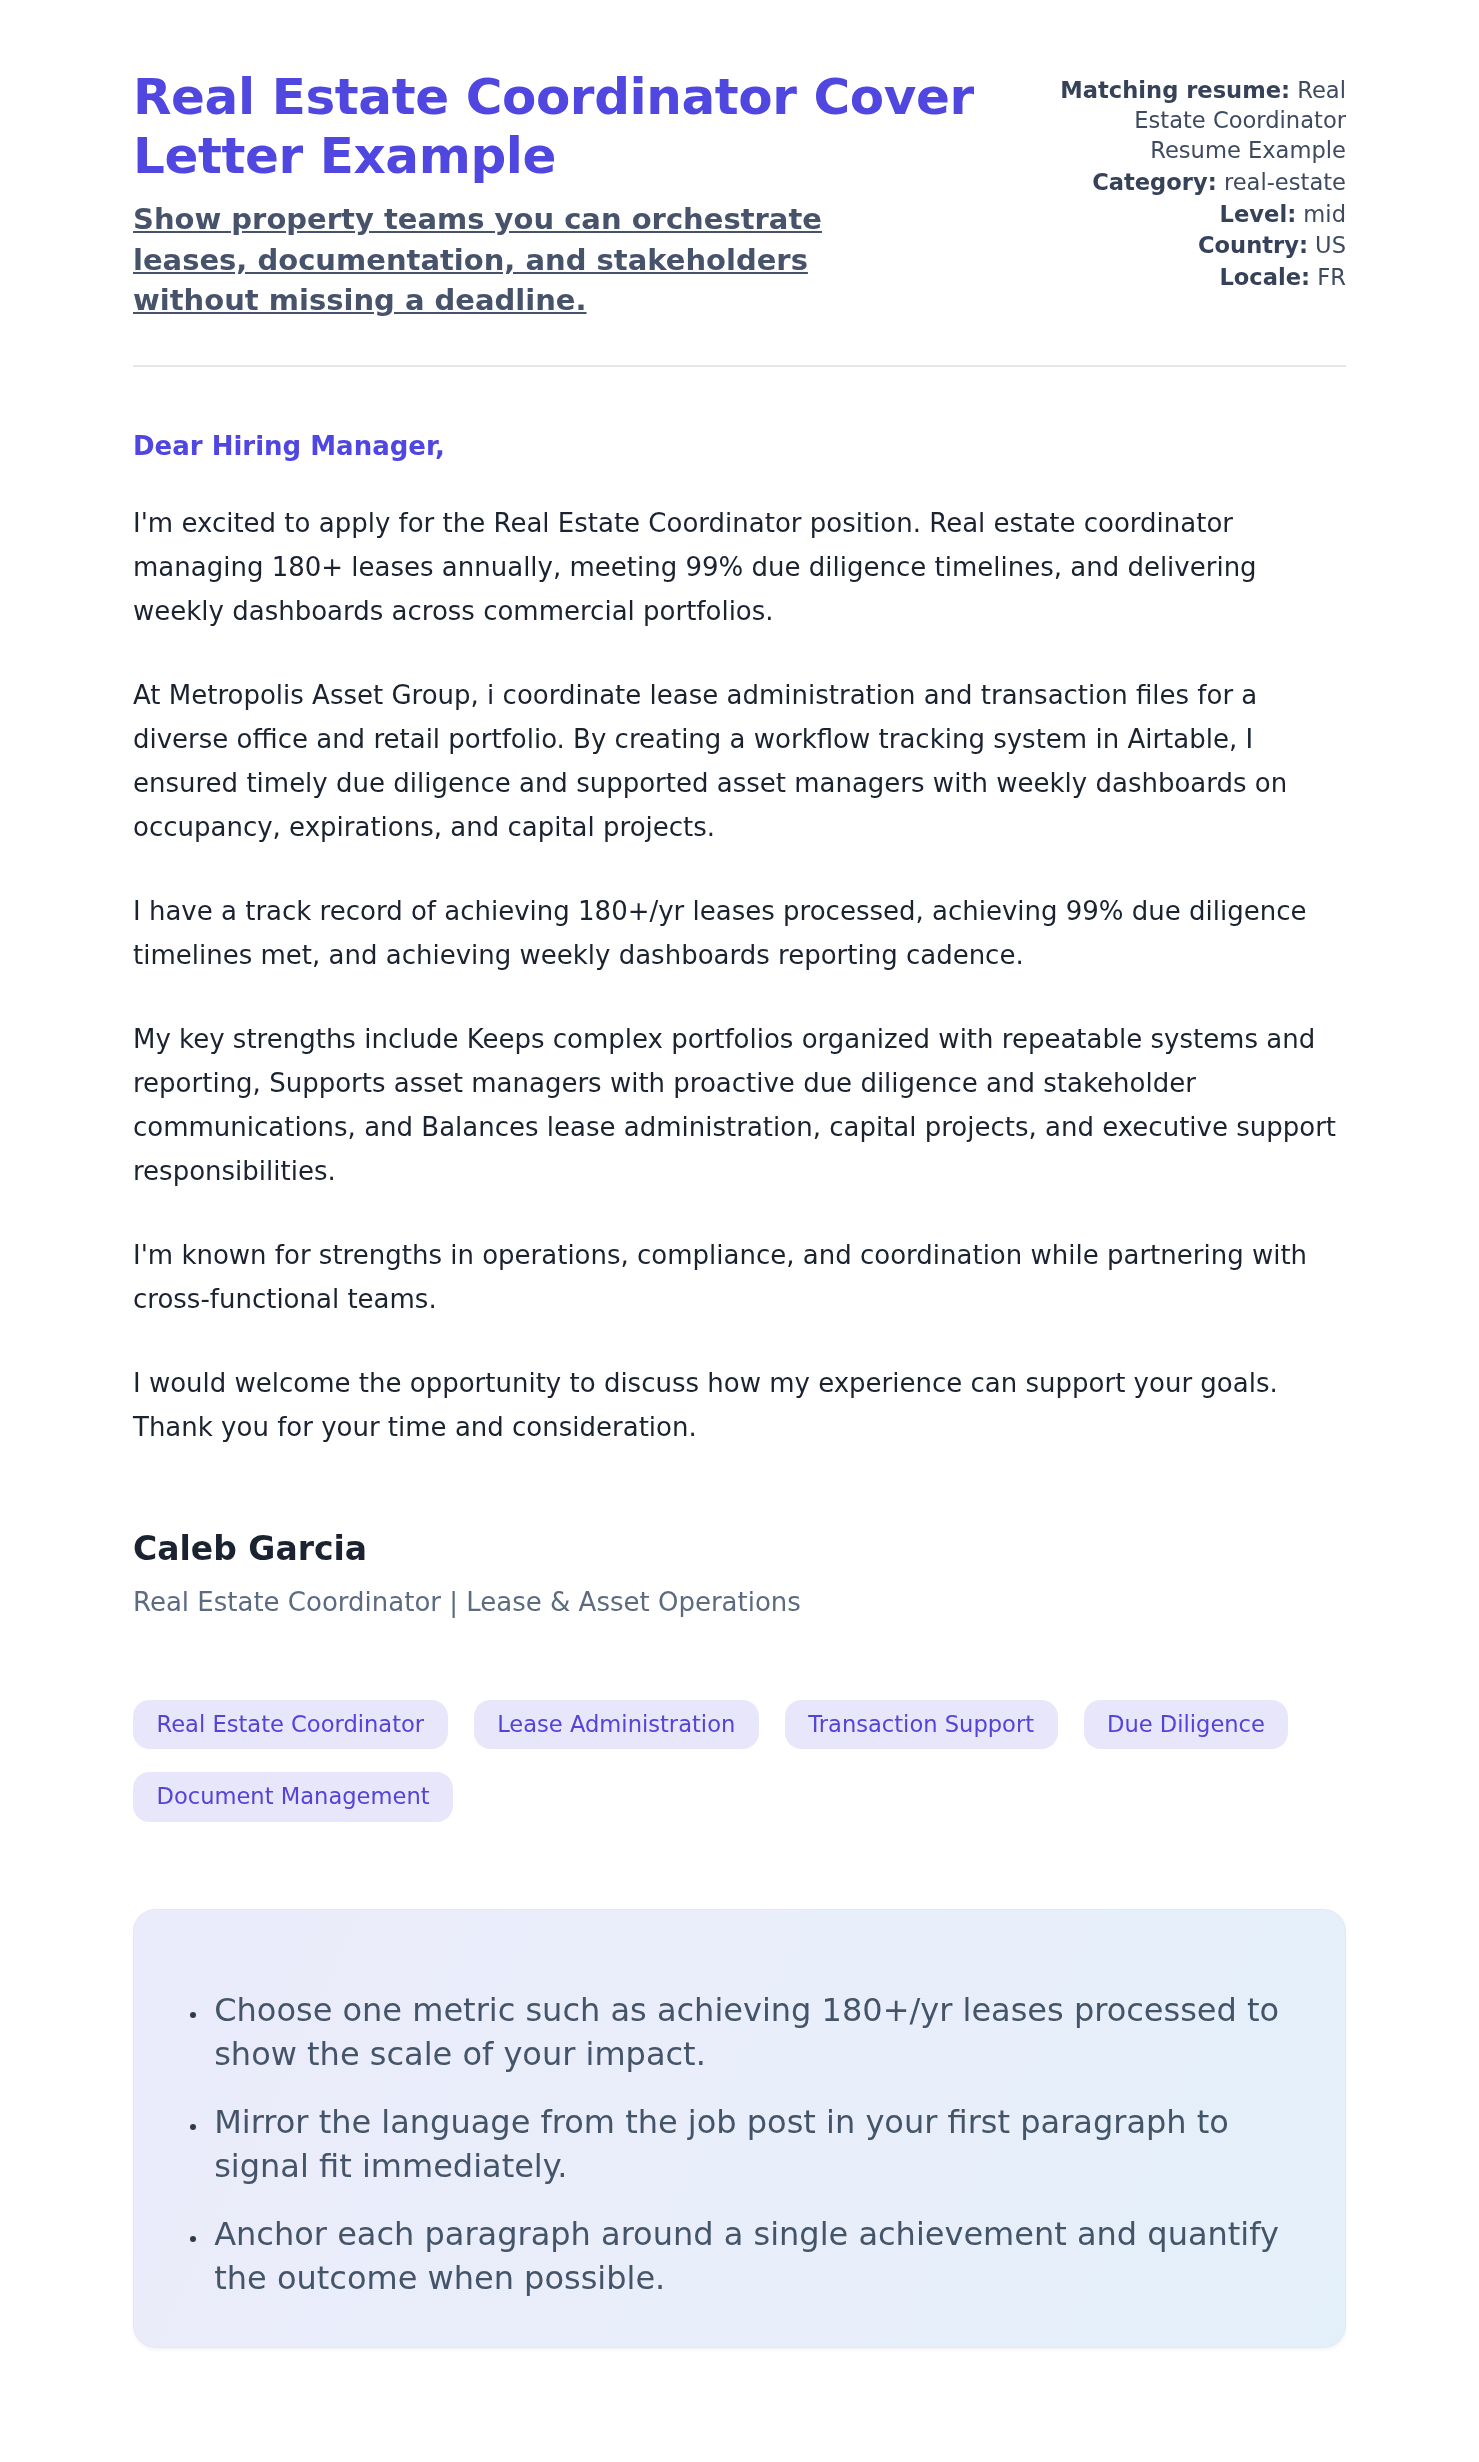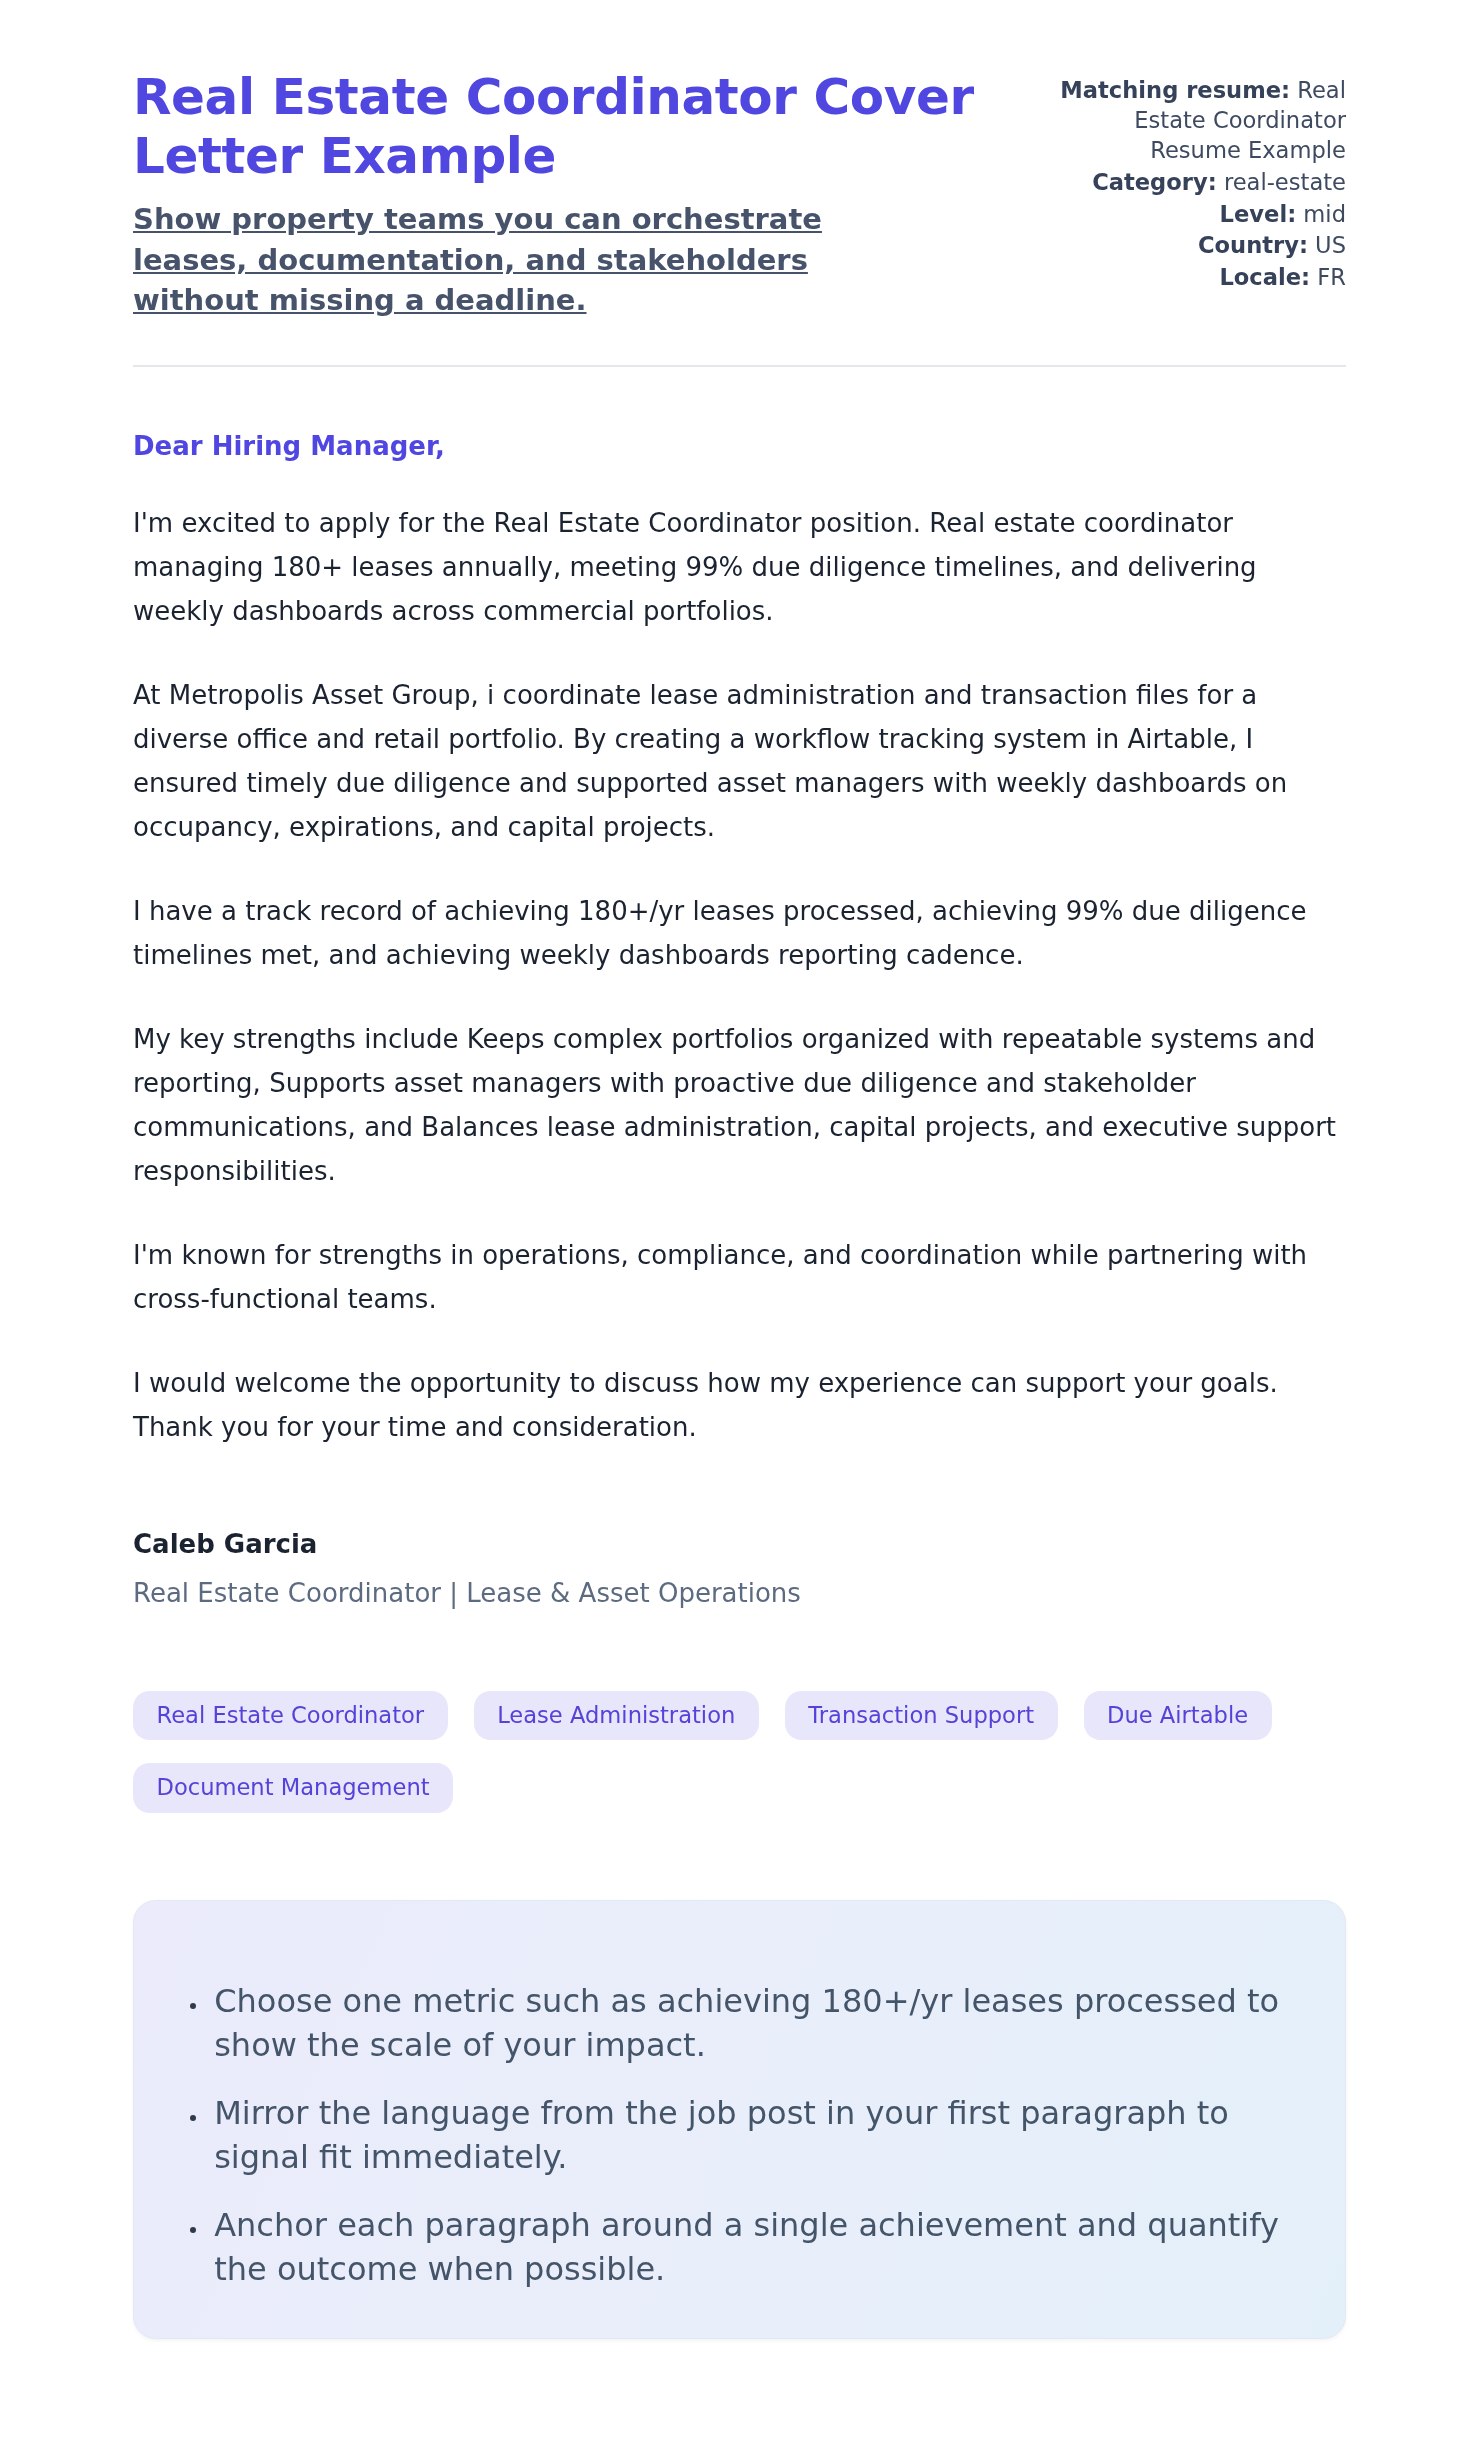--- a/index.html
+++ b/index.html
@@ -72,21 +72,21 @@
     color: #5046e2;
   }
   .para {
     margin: 40px 0 0 0;
     font-size: 26px;
     line-height: 44px;
     color: #1b2331;
   }
   .sig-name {
     margin: 80px 0 0 0;
-    font-size: 26px;
+    font-size: 33px;
     font-weight: bold;
     color: #1b2331;
   }
   .sig-title {
     margin: 19px 0 0 0;
     font-size: 26px;
     color: #5d6b80;
   }
 
   
@@ -182,21 +182,21 @@
     <p class="para">I'm known for strengths in operations, compliance, and coordination while partnering with cross-functional teams.</p>
     <p class="para">I would welcome the opportunity to discuss how my experience can support your goals. Thank you for your time and consideration.</p>
     <p class="sig-name">Caleb Garcia</p>
     <p class="sig-title">Real Estate Coordinator | Lease &amp; Asset Operations</p>
   </section>
 
   <section class="tags">
     <span class="tag">Real Estate Coordinator</span>
     <span class="tag">Lease Administration</span>
     <span class="tag">Transaction Support</span>
-    <span class="tag">Due Airtable</span>
+    <span class="tag">Due Diligence</span>
     <span class="tag">Document Management</span>
   </section>
 
   <section class="tip-box">
     <ul class="tip-list">
       <li class="tip-item">Choose one metric such as achieving 180+/yr leases processed to show the scale of your impact.</li>
       <li class="tip-item">Mirror the language from the job post in your first paragraph to signal fit immediately.</li>
       <li class="tip-item">Anchor each paragraph around a single achievement and quantify the outcome when possible.</li>
     </ul>
   </section>

